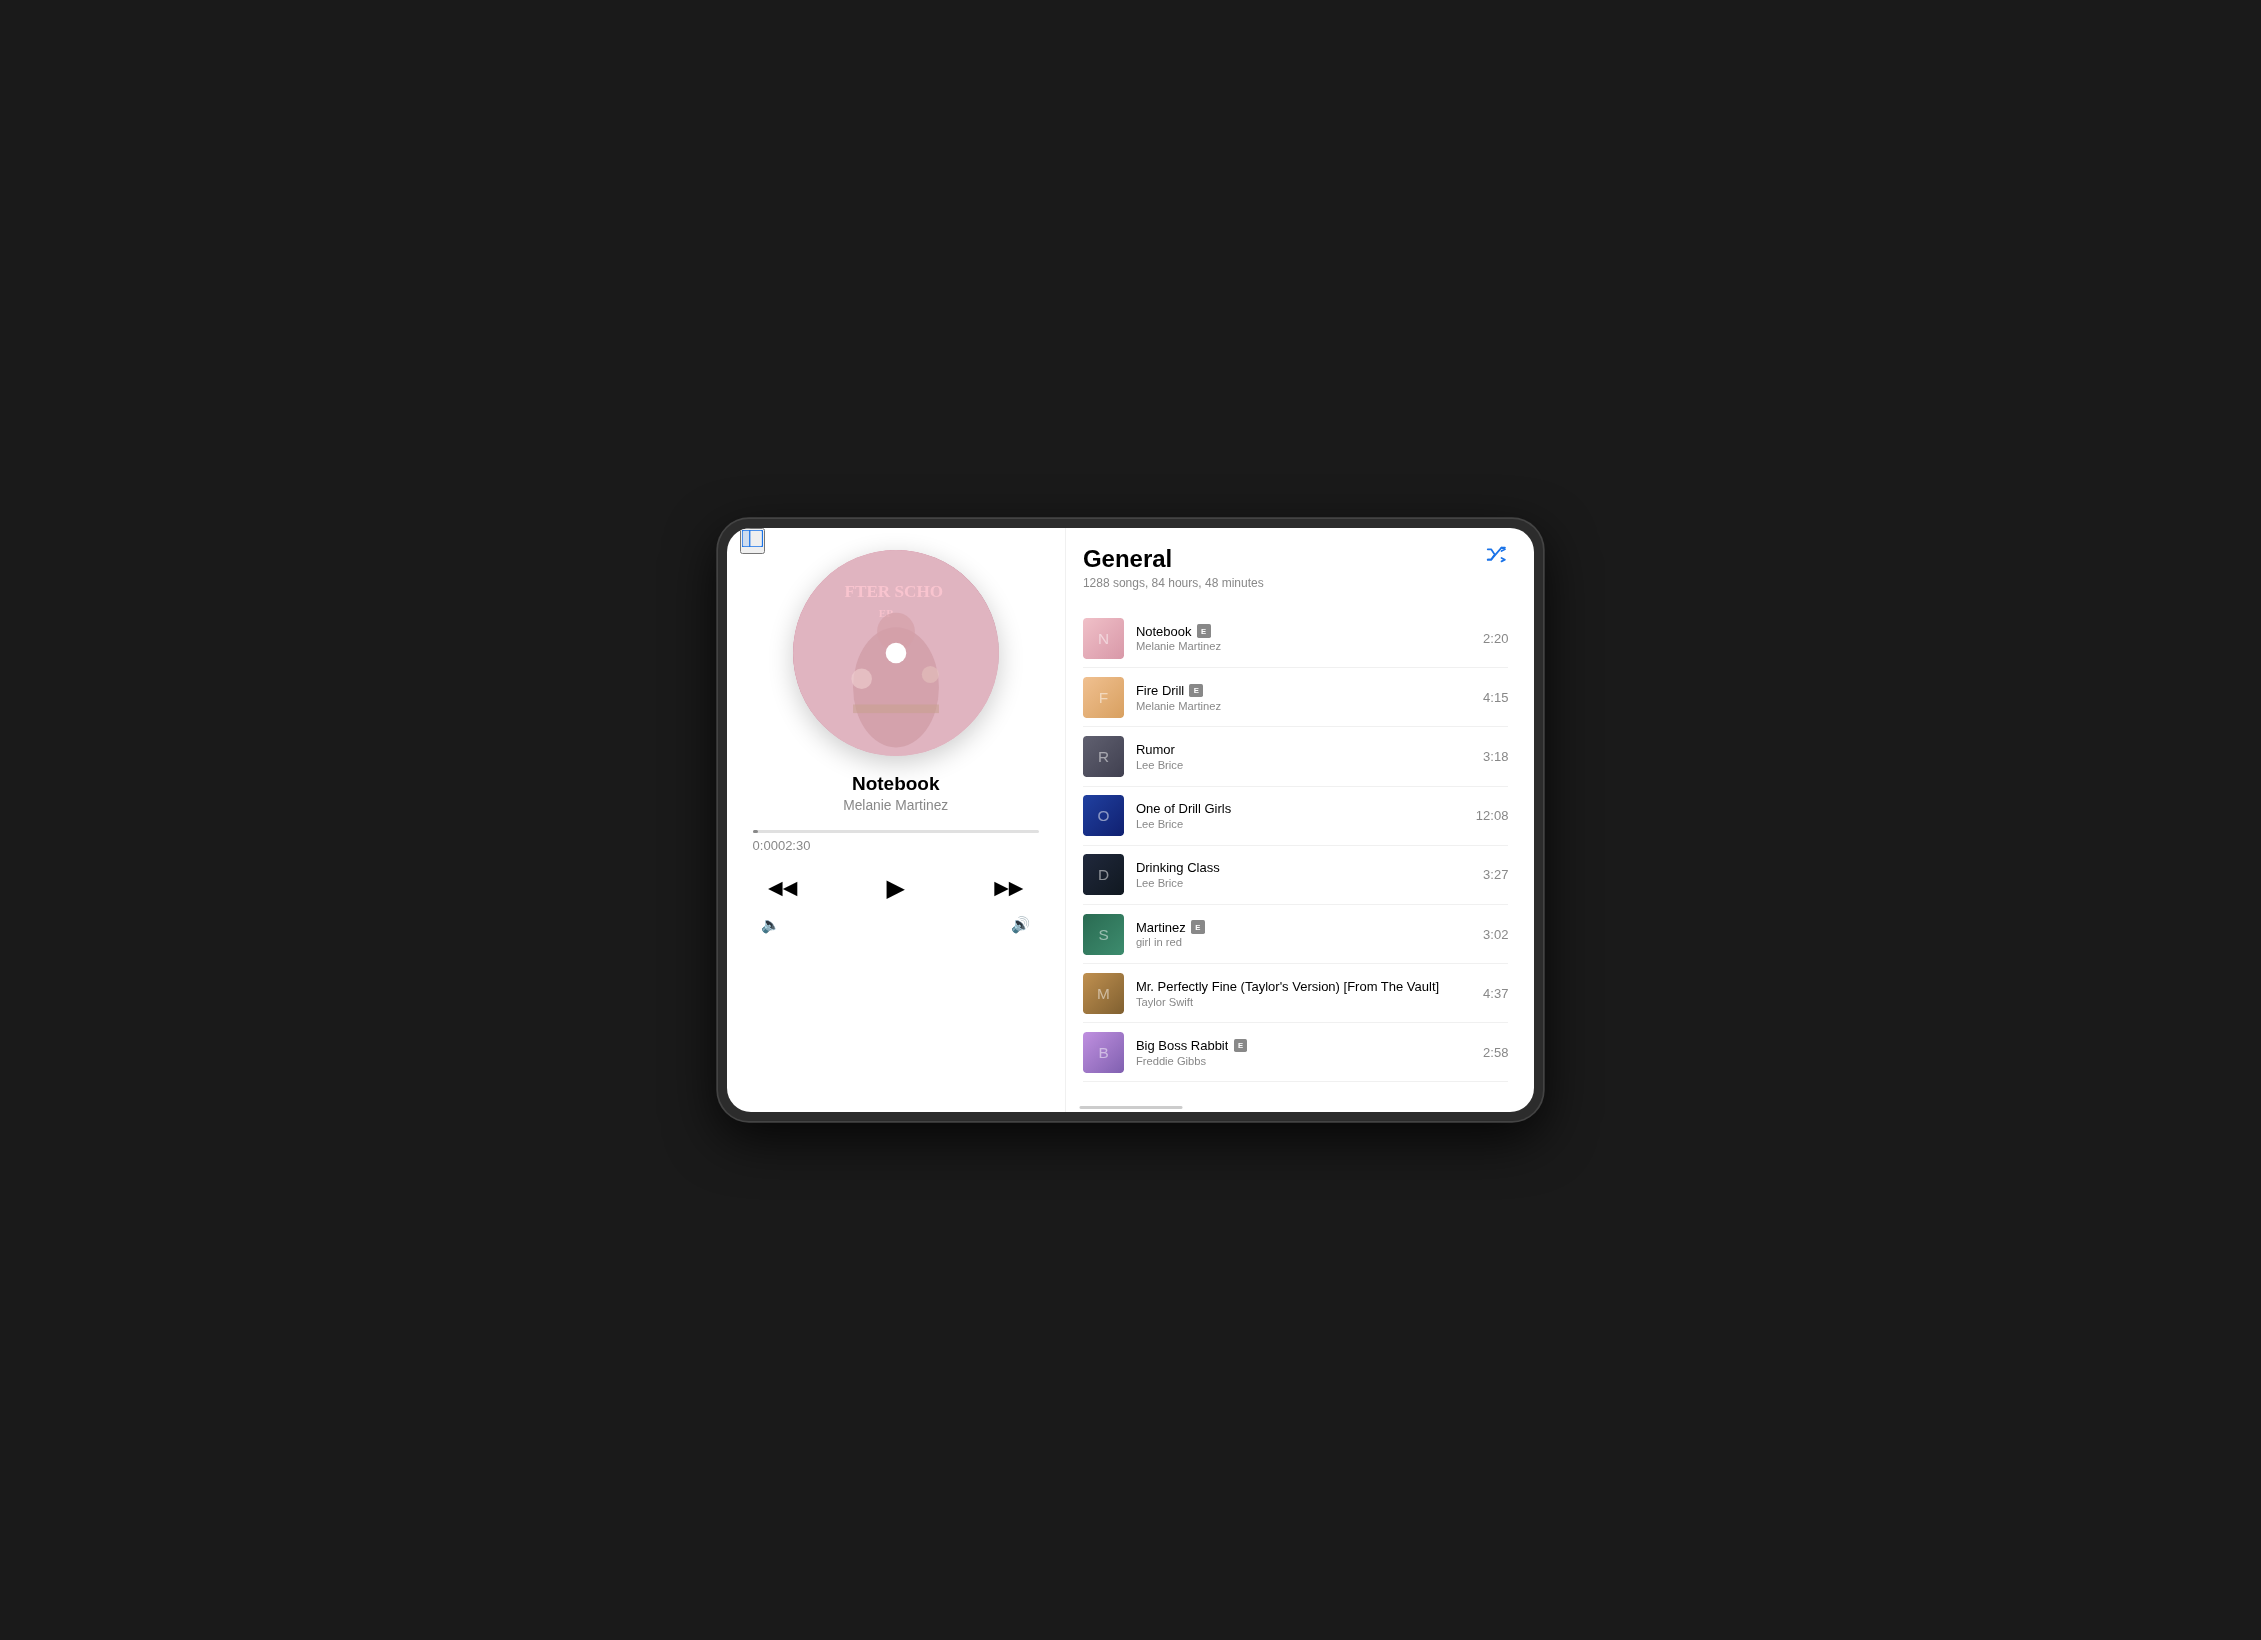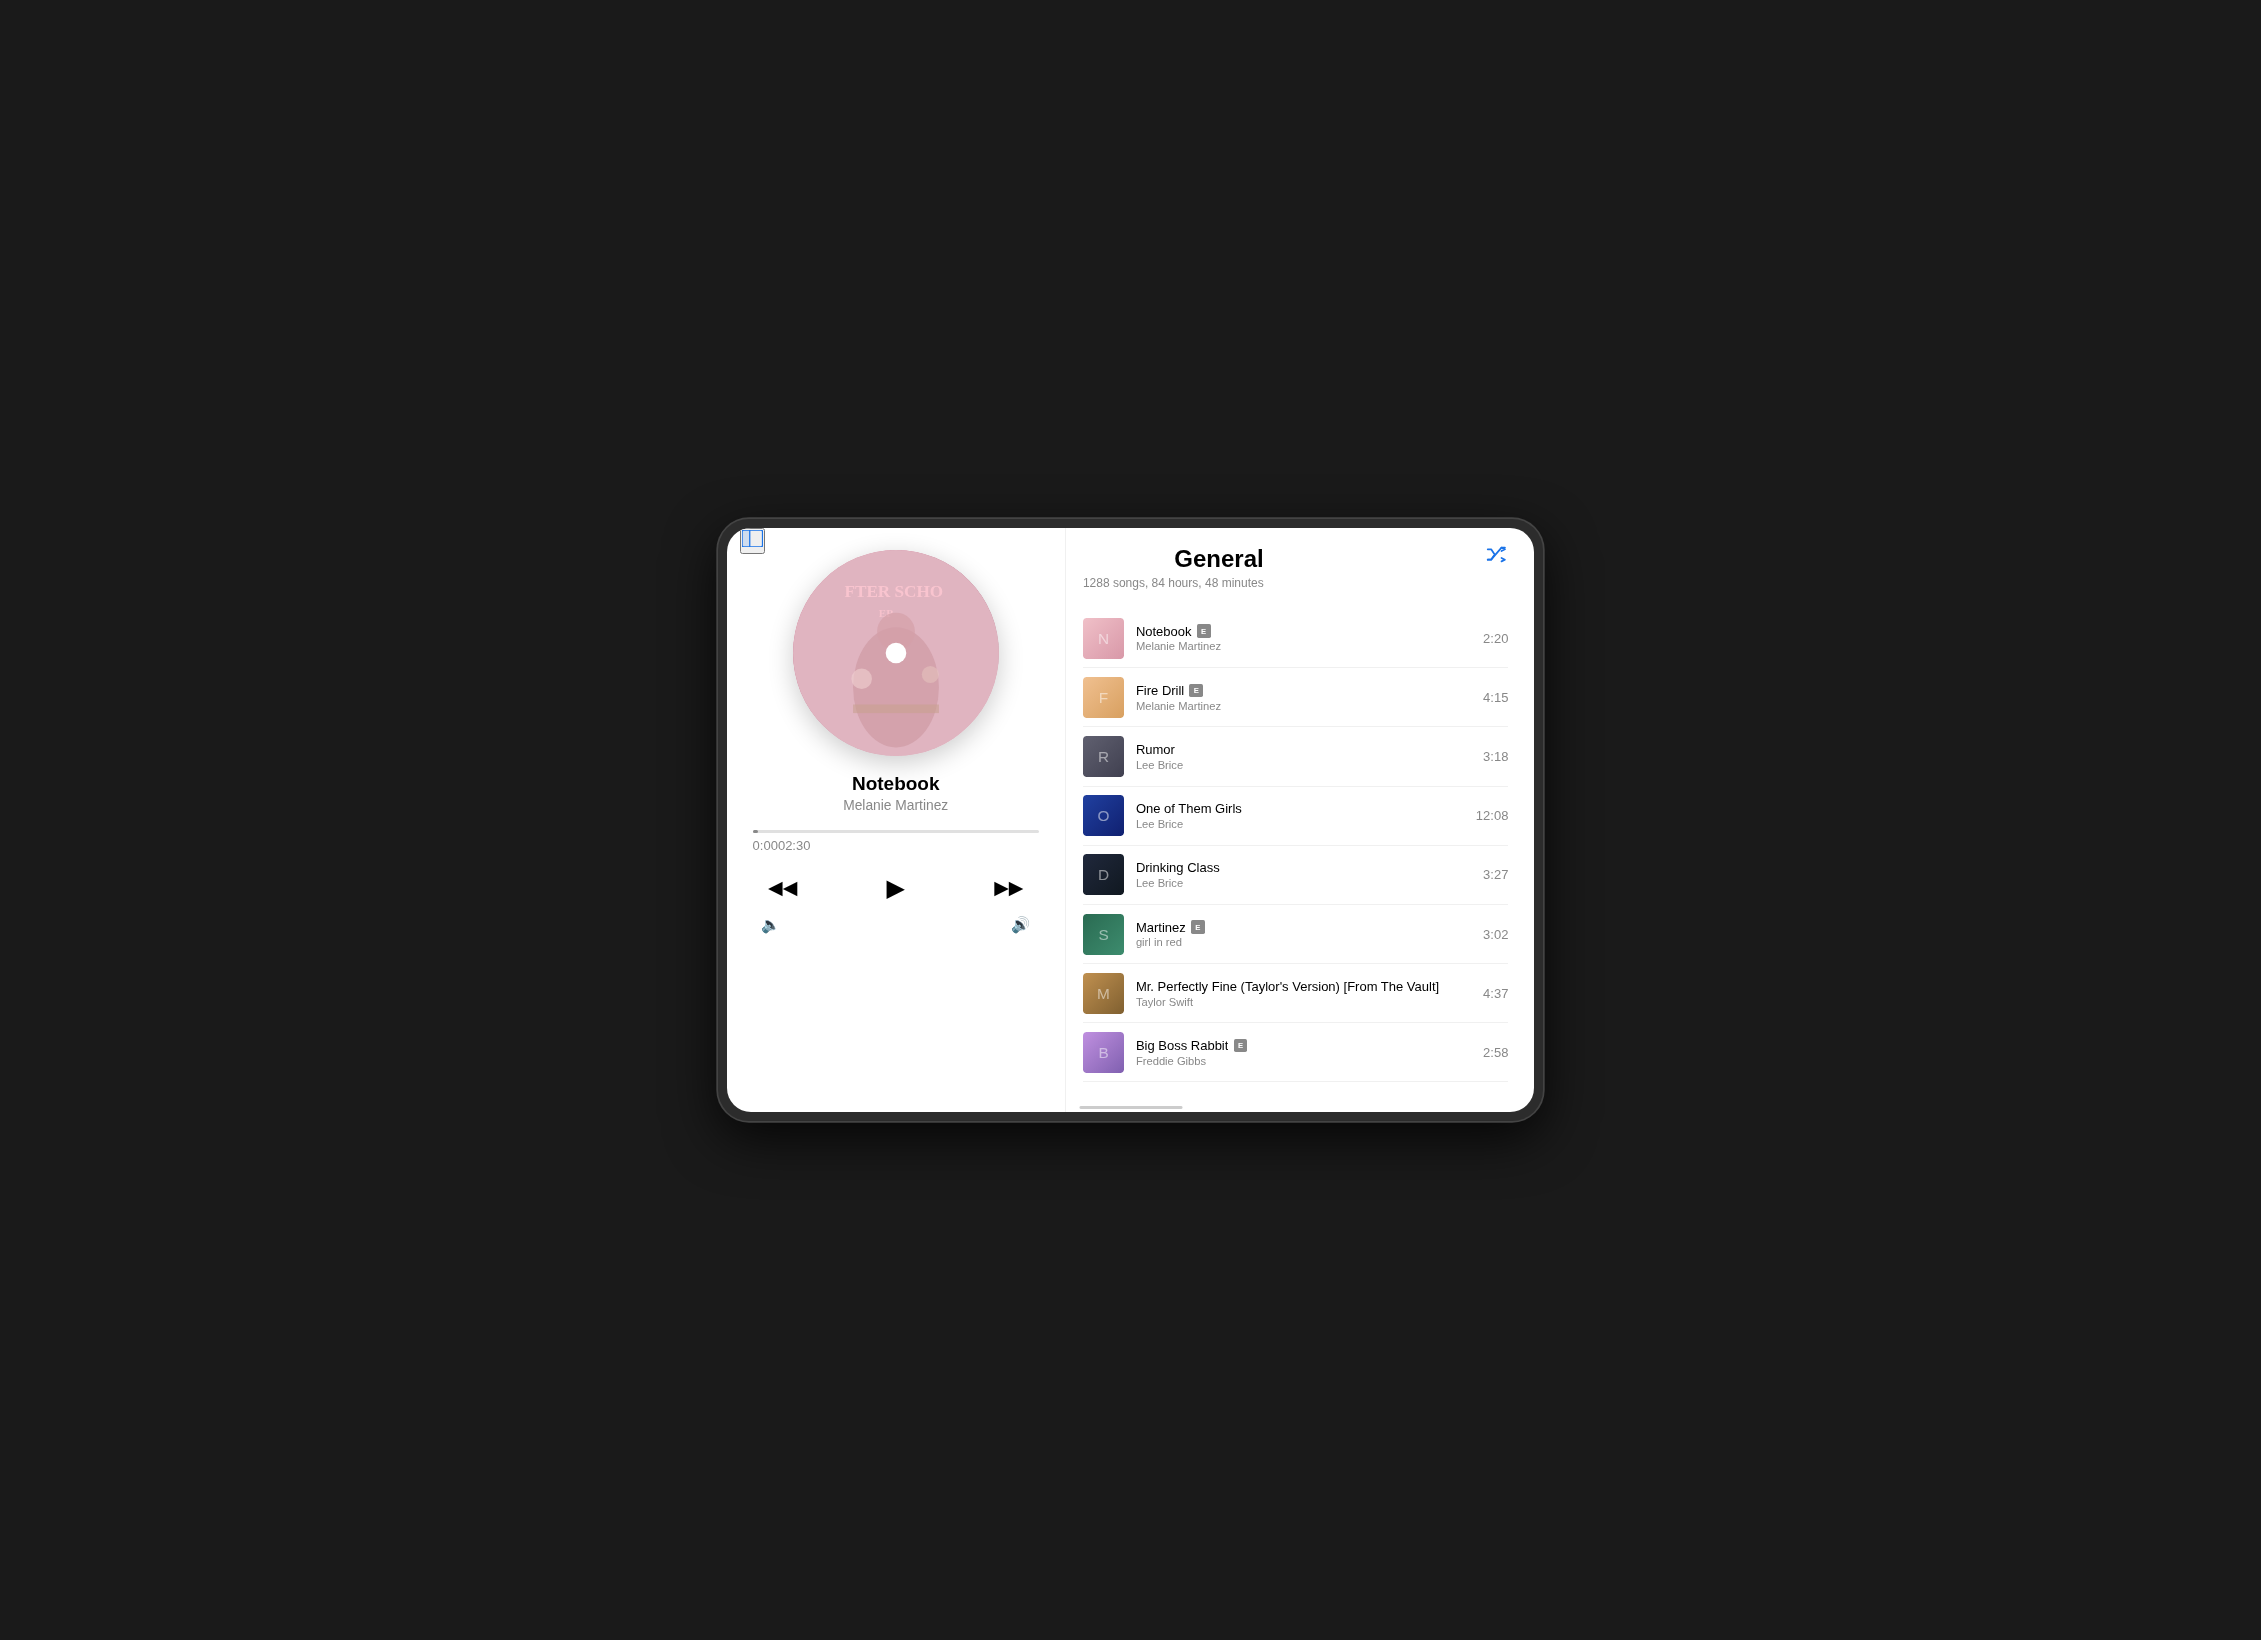--- a/index.html
+++ b/index.html
@@ -369,21 +369,21 @@
 
         <div class="volume-row">
           <span class="vol-icon">🔈</span>
           <span class="vol-icon">🔊</span>
         </div>
 
       </div>
 
       <div class="list-panel">
 
-        <div style="display:flex; justify-content:space-between; align-items:flex-start;text-align:right;">
+        <div style="display:flex; justify-content:space-between; align-items:flex-start;">
           <div>
             <div class="playlist-title">General</div>
             <div class="playlist-meta">1288 songs, 84 hours, 48 minutes</div>
           </div>
           <button class="shuffle-btn">
             
             <svg width="22.4" height="19" viewBox="0 0 26 22" fill="none">
               <path d="M2 5h4l4 6-4 6H2" stroke="#1a73e8" stroke-width="2" stroke-linecap="round" stroke-linejoin="round" fill="none"></path>
               <path d="M2 17h4l12-14h4" stroke="#1a73e8" stroke-width="2" stroke-linecap="round" stroke-linejoin="round" fill="none"></path>
               <path d="M18 3l4 2-4 2" stroke="#1a73e8" stroke-width="2" stroke-linecap="round" stroke-linejoin="round" fill="none"></path>
@@ -467,21 +467,21 @@
             <stop offset="0%" stop-color="#2040a0"></stop>
             <stop offset="100%" stop-color="#102070"></stop>
           </linearGradient>
         </defs>
         <rect width="48" height="48" rx="4" fill="url(#tg3)"></rect>
         <text x="24" y="30" text-anchor="middle" font-size="18" fill="rgba(255,255,255,0.5)">O</text>
       </svg>
     </div>
     <div class="song-info">
       <div class="song-name-row">
-        <span class="song-name">One of Them Girls</span>
+        <span class="song-name">One of Drill Girls</span>
 
       </div>
       <div class="song-artist-name">Lee Brice</div>
     </div>
     <div class="song-duration">12:08</div>
   </div>
             <div class="song-row">
     <div class="song-thumb">
       <svg width="41" height="41" viewBox="0 0 48 48">
         <defs>

